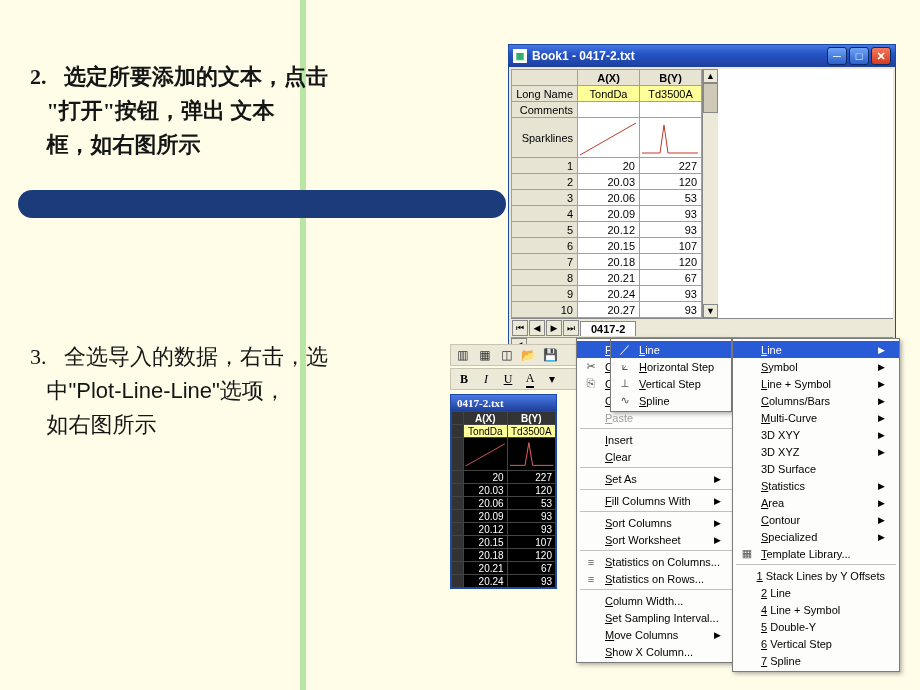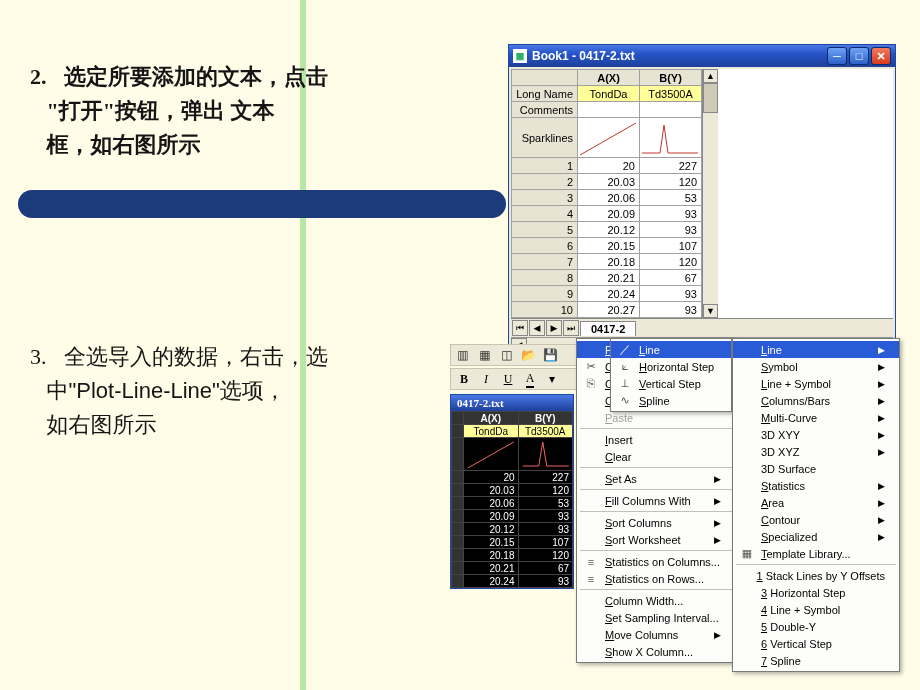--- a/index.html
+++ b/index.html
@@ -183,21 +183,21 @@
     margin-top: 2px;
     display: flex; align-items: center; gap: 4px;
     background: #ece9d8; padding: 1px 4px;
     border: 1px solid #c9c4b0;
     font-size: 12px; font-family: "Times New Roman", serif;
   }
   .fmtbtn { width: 18px; height: 18px; display: inline-flex; align-items: center; justify-content: center; border: 1px solid transparent; }
 
   .mini-win {
     margin-top: 4px;
-    width: 124px;
+    width: 107px;
     border: 1px solid #1b4aa5;
     font-size: 11px;
   }
   .mini-win .titlebar2 {
     background: linear-gradient(#4a79e6,#1e3f9a);
     color: #fff; font-weight: bold; font-family: Tahoma;
     padding: 2px 6px; font-size: 11px;
   }
   .mini-grid { border-collapse: collapse; width: 100%; }
   .mini-grid td, .mini-grid th {
@@ -640,21 +640,21 @@
         <span class="micon">▦</span>
         <span class="lab"><span class="u">T</span>emplate Library...</span>
       </div>
       <div class="sep"></div>
       <div class="mi">
         <span class="micon"></span>
         <span class="lab"><span class="u">1</span> Stack Lines by Y Offsets</span>
       </div>
       <div class="mi">
         <span class="micon"></span>
-        <span class="lab"><span class="u">3</span> Horizontal Step</span>
+        <span class="lab"><span class="u">2</span> Line</span>
       </div>
       <div class="mi">
         <span class="micon"></span>
         <span class="lab"><span class="u">4</span> Line + Symbol</span>
       </div>
       <div class="mi">
         <span class="micon"></span>
         <span class="lab"><span class="u">5</span> Double-Y</span>
       </div>
       <div class="mi">

